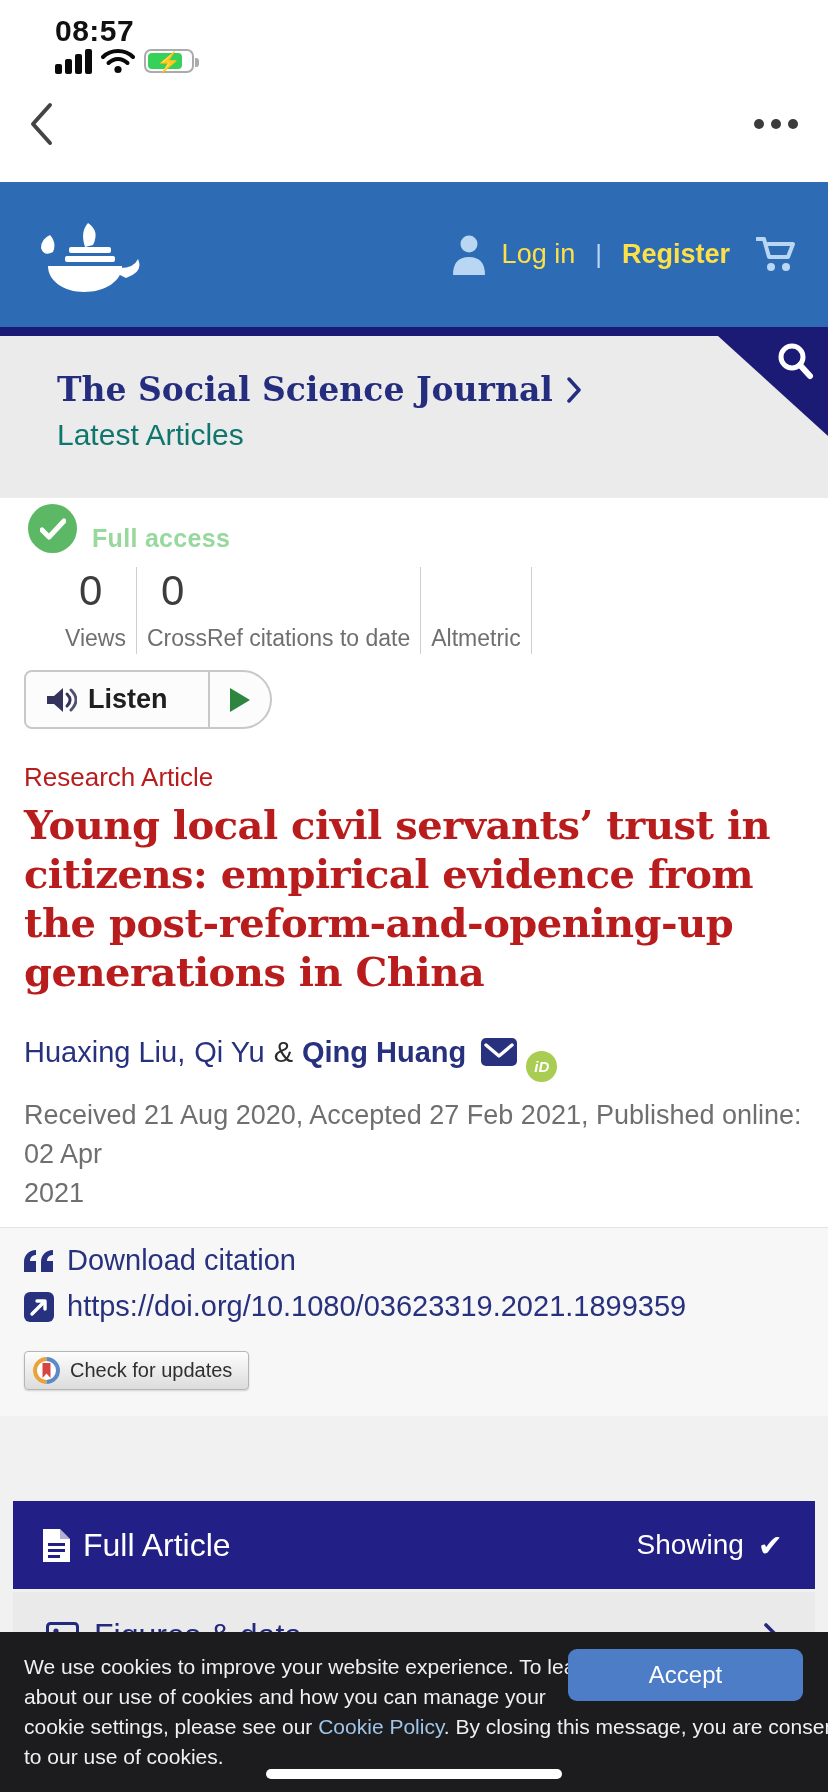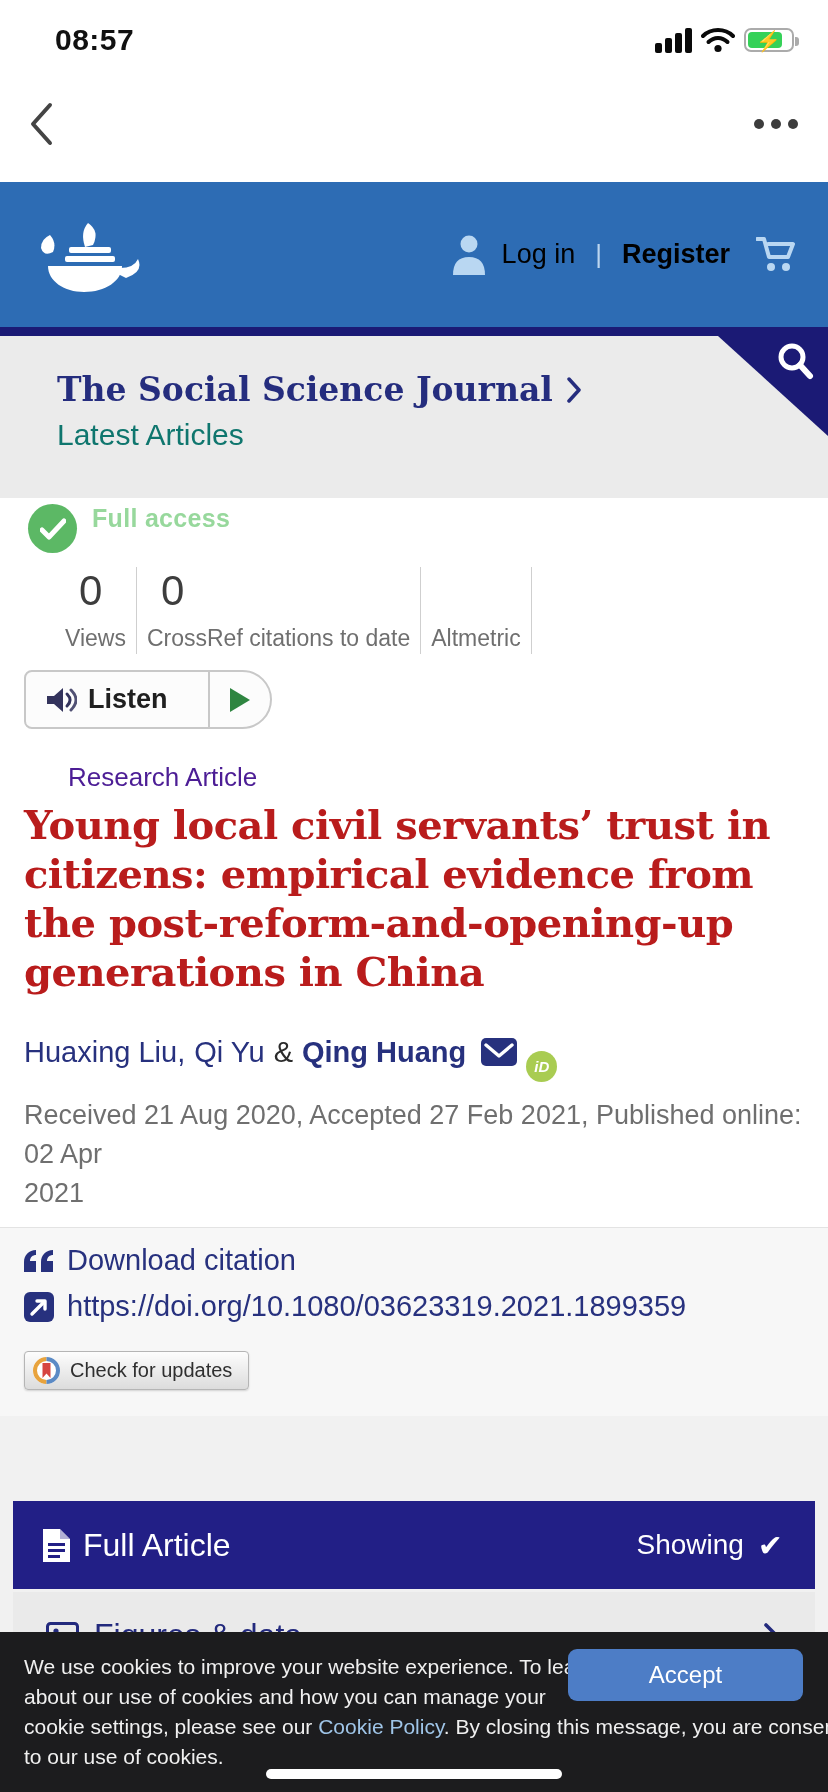--- a/index.html
+++ b/index.html
@@ -1,68 +1,68 @@
 <!DOCTYPE html>
 <html><head>
 <meta charset="utf-8">
 <style>
   * { margin:0; padding:0; box-sizing:border-box; }
   html,body { background:#888; }
   body { font-family:"Liberation Sans", sans-serif; }
   .phone { position:relative; width:828px; height:1792px; margin:0 auto; background:#ffffff; overflow:hidden; }
 
   
-  .status-bar { height:66px; display:flex; align-items:center; justify-content:space-between; padding:14px 34px 0 55px; background:#fff; }
+  .status-bar { height:66px; display:flex; align-items:flex-start; justify-content:space-between; padding:14px 34px 0 55px; background:#fff;flex-direction:column; }
   .time { font-size:30px; font-weight:700; color:#111; letter-spacing:.5px; }
   .status-icons { display:flex; align-items:center; gap:9px; }
   .sig { display:flex; align-items:flex-end; gap:3px; height:25px; }
   .sig i { width:7px; background:#0a0a0a; border-radius:2px; display:block; }
   .battery { position:relative; width:50px; height:24px; border:2px solid #ababab; border-radius:7px; padding:2px; }
   .battery .fill { position:absolute; left:2px; top:2px; bottom:2px; width:34px; background:#35d158; border-radius:4px; }
   .battery .bolt { position:absolute; left:10px; top:-1px; font-size:20px; color:#0a0a0a; z-index:2; }
   .battery .cap { position:absolute; right:-7px; top:7px; width:4px; height:9px; background:#ababab; border-radius:0 3px 3px 0; }
 
   
   .browser-bar { height:116px; display:flex; align-items:center; justify-content:space-between; padding:0 30px 0 28px; background:#fff; }
   .dots { display:flex; gap:7px; }
   .dots i { width:10px; height:10px; border-radius:50%; background:#3c3c3c; display:block; }
 
   
   .site-header { height:145px; background:#2d6cb4; display:flex; align-items:center; justify-content:space-between; padding:0 30px 0 36px; }
   .hdr-right { display:flex; align-items:center; gap:16px; }
-  .hdr-link { color:#000000; font-size:27px; }
+  .hdr-link { color:#fde047; font-size:27px; }
   .hdr-sep { color:#bcd6ef; font-size:26px; padding:0 4px; }
   .navy-strip { height:9px; background:#1b1a75; }
 
   
   .journal-banner { position:relative; height:162px; background:#ebebeb; padding:34px 0 0 57px; }
   .journal-row { display:flex; align-items:center; gap:14px; }
   .journal-name { font-family:"DejaVu Serif", serif; font-weight:700; font-size:33px; color:#252d7e; }
   .banner-sub { margin-top:9px; font-size:30px; color:#0f766e; }
   .search-corner { position:absolute; top:0; right:0; width:110px; height:100px; background:#1b1a75; clip-path:polygon(0 0, 100% 0, 100% 100%); }
   .search-corner svg { position:absolute; top:4px; right:12px; }
 
   
   .content { padding:0 24px; background:#fff; }
-  .access-row { padding-top:6px; display:flex; align-items:flex-start; gap:15px; }
+  .access-row { padding-top:6px; display:flex; align-items:flex-end; gap:15px; }
   .access-circle { margin-left:4px; width:49px; height:49px; border-radius:50%; background:#5cb865; display:flex; align-items:center; justify-content:center; }
   .access-label { font-size:25px; font-weight:700; color:#97d89c; letter-spacing:.3px; }
 
   .metrics-row { margin:14px 0 0 31px; display:flex; align-items:stretch; }
   .metric { display:flex; flex-direction:column; justify-content:flex-end; border-right:1px solid #cfcfcf; padding:0 10px 2px 10px; }
   .metric .val { font-size:42px; font-weight:300; color:#3d3d3d; padding-left:14px; min-height:52px; }
   .metric .lab { font-size:23px; color:#6f6f6f; white-space:nowrap; padding-top:6px; }
   .metric.first .val { padding-left:14px; }
 
   .listen-btn { margin-top:16px; width:248px; height:59px; background:#fcfcfc; border:2px solid #c8c8c8; border-radius:8px 30px 30px 8px; display:flex; align-items:stretch; overflow:hidden; }
   .listen-main { flex:1; display:flex; align-items:center; gap:11px; padding-left:19px; }
   .listen-label { font-size:27px; font-weight:700; color:#202020; }
   .listen-play { width:62px; border-left:2px solid #c8c8c8; display:flex; align-items:center; justify-content:center; }
 
-  .kind { margin-top:33px; font-size:26px; color:#4c1d95;margin-left:44px; }
+  .kind { margin-top:33px; font-size:26px; color:#b91c1c; }
   .title { margin-top:7px; font-family:"DejaVu Serif", serif; font-weight:700; font-size:40px; line-height:49px; color:#b91c1c; letter-spacing:-.5px; }
   .title span { display:block; }
 
   .authors { margin-top:26px; display:flex; align-items:center; gap:9px; font-size:29px; }
   .author { color:#27317e; }
   .author.bold { font-weight:700; }
   .amp { color:#2b2b2b; }
   .orcid { width:31px; height:31px; border-radius:50%; background:#a9cc52; color:#fff; font-size:15px; font-weight:700; font-style:italic; display:flex; align-items:center; justify-content:center;margin-top:29px; }
   .dates { margin-top:14px; font-size:27px; line-height:39px; color:#6f6f6f; }
   .dates span { display:block; }

